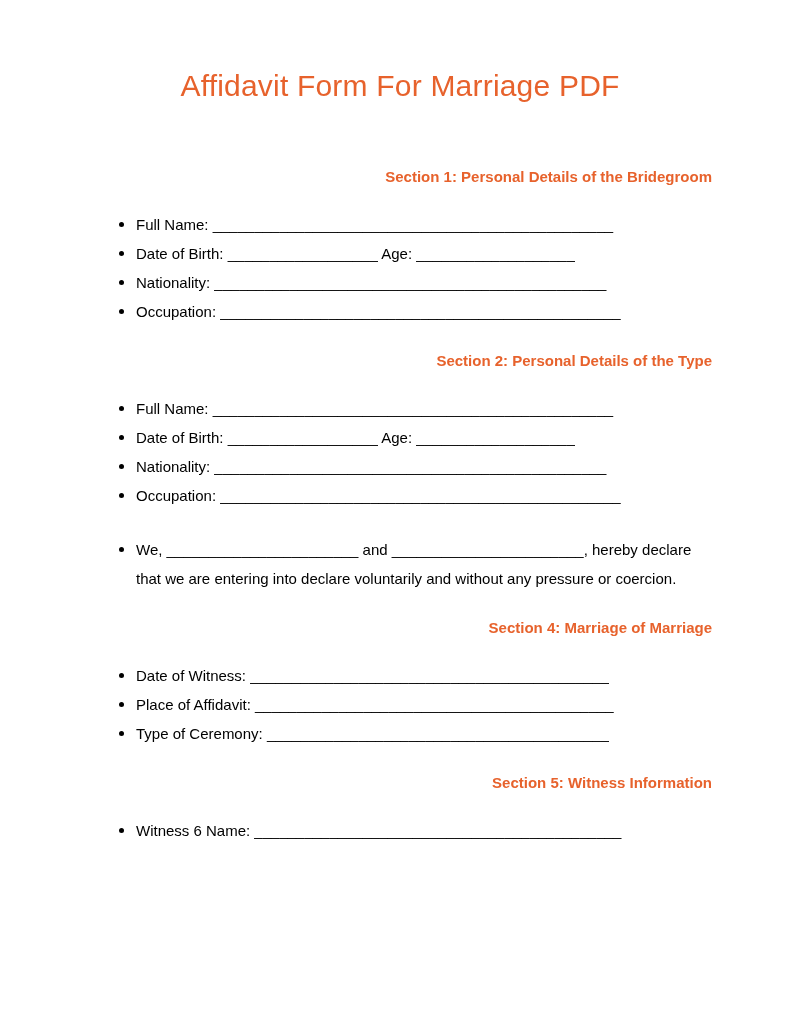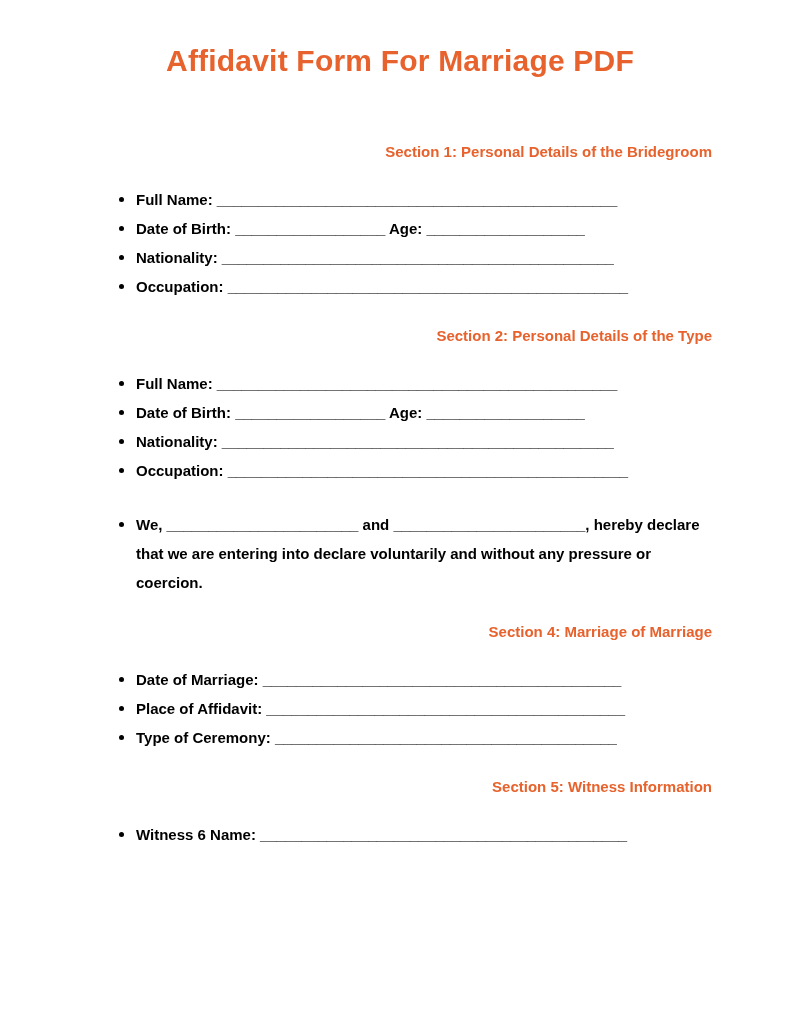--- a/index.html
+++ b/index.html
@@ -14,25 +14,25 @@
     background:#ffffff;
     font-family:"Liberation Sans","DejaVu Sans",sans-serif;
     color:var(--body-text);
     position:relative;
     overflow:hidden;
   }
   .page{
     width:800px;height:1036px;position:relative;
   }
   .doc-title{
-    margin-top:39px;
+    margin-top:64px;
     text-align:center;
     font-size:30px;
     line-height:44px;
-    font-weight:bold;
+    font-weight:normal;
     color:var(--orange);
     letter-spacing:0.2px;
   }
   .content{
     margin:59px 88px 0 88px;
     width:624px;
   }
   .sec-heading{
     font-size:15px;
     line-height:20px;
@@ -44,21 +44,21 @@
   .field-list{
     list-style:none;
     margin:0 0 25px 0;
     padding:0;
   }
   .field-line{
     position:relative;
     padding-left:48px;
     font-size:15px;
     line-height:29px;
-    font-weight:bold;
+    font-weight:normal;
     color:var(--body-text);
     word-break:normal;
   }
   .field-line::before{
     content:"";
     position:absolute;
     left:31px;
     top:12px;
     width:5px;
     height:5px;
@@ -93,21 +93,21 @@
         </ul>
       </section>
       <section>
         <ul class="field-list">
           <li class="field-line">We, _______________________ and _______________________, hereby declare that we are entering into declare voluntarily and without any pressure or coercion.</li>
         </ul>
       </section>
       <section>
         <h2 class="sec-heading">Section 4: Marriage of Marriage</h2>
         <ul class="field-list">
-          <li class="field-line">Date of Marriage: ___________________________________________</li>
+          <li class="field-line">Date of Witness: ___________________________________________</li>
           <li class="field-line">Place of Affidavit: ___________________________________________</li>
           <li class="field-line">Type of Ceremony: _________________________________________</li>
         </ul>
       </section>
       <section>
         <h2 class="sec-heading">Section 5: Witness Information</h2>
         <ul class="field-list">
           <li class="field-line">Witness 6 Name: ____________________________________________</li>
         </ul>
       </section>

